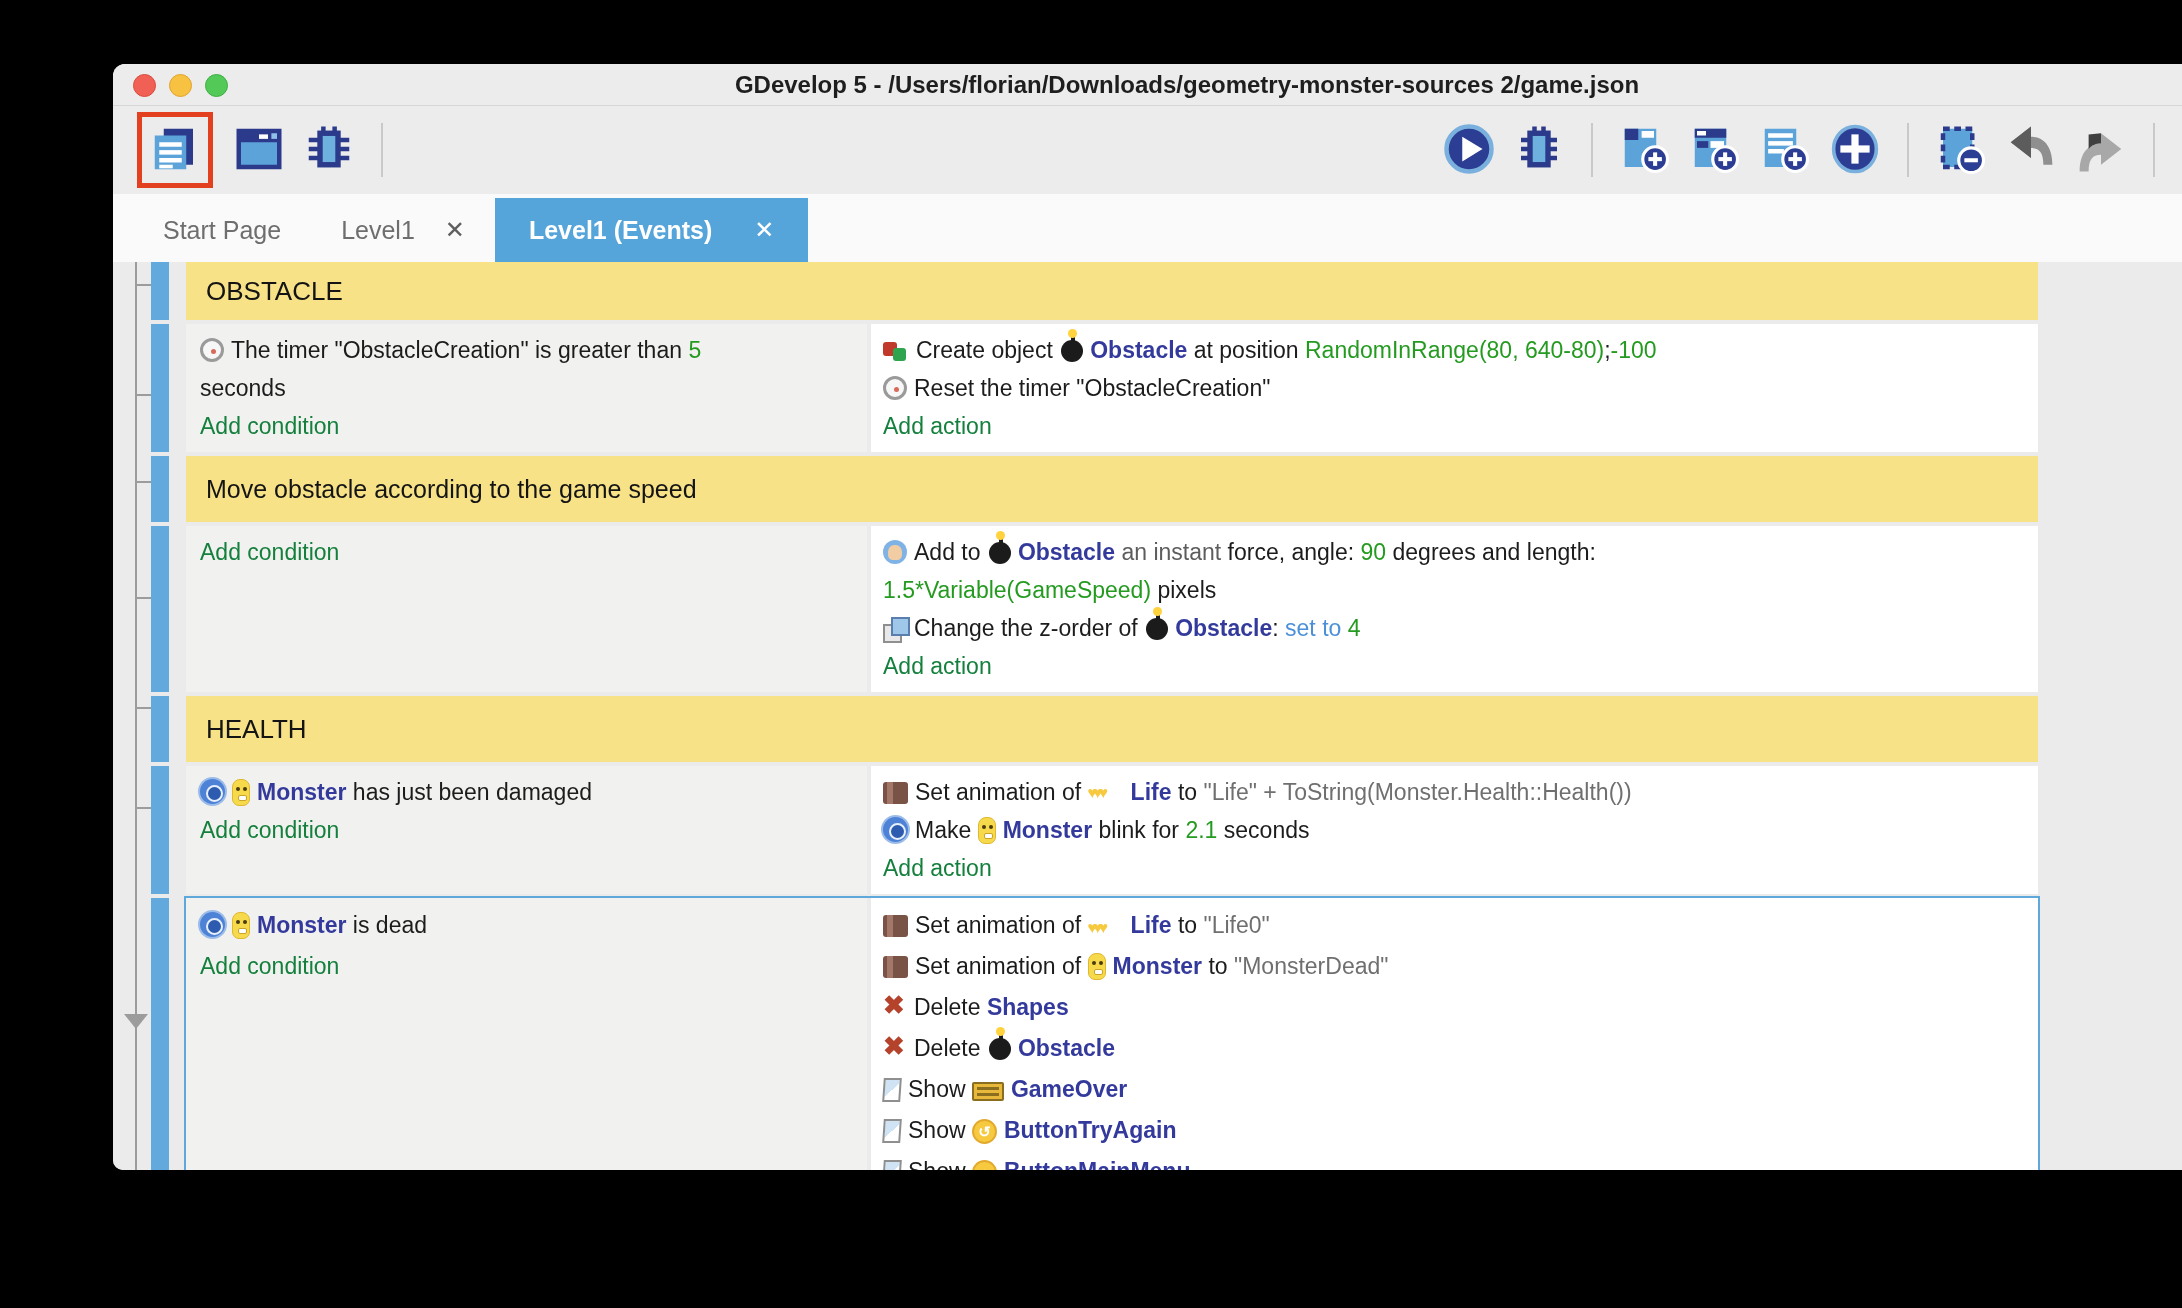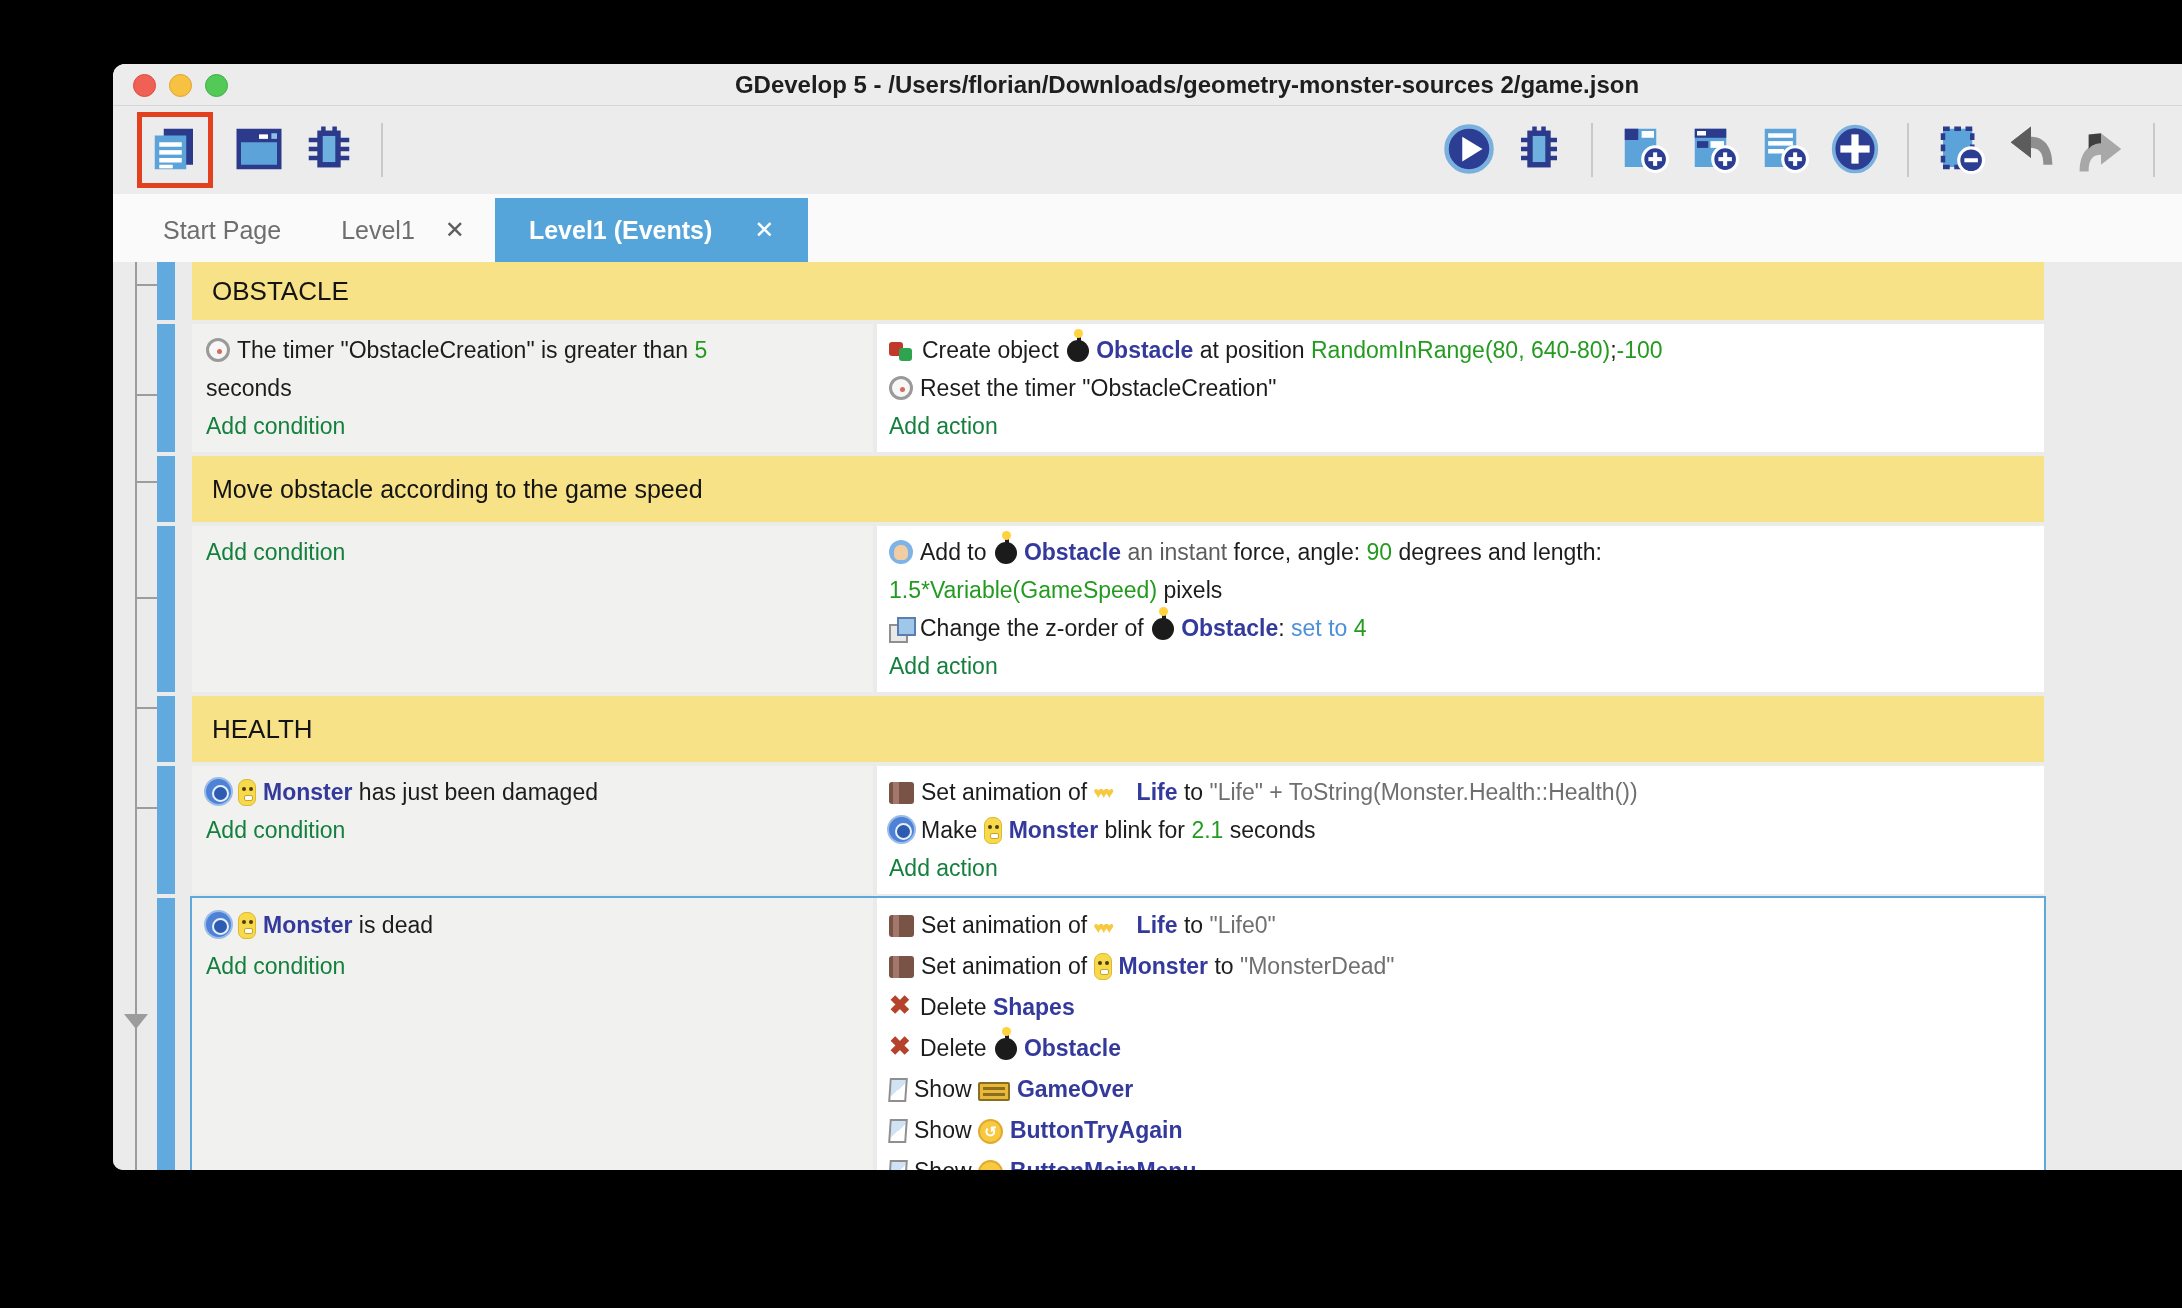--- a/index.html
+++ b/index.html
@@ -40,21 +40,21 @@
   .tab.active { background:#56a5da; color:#fff; font-weight:700; padding:12px 34px; }
   .tab.active .tab-close { margin-left:42px; color:#fff; font-weight:400; font-size:24px; }
 
   
   .events-area { position:relative; height:908px; background:#ebebeb; overflow:hidden; }
   .tree-line { position:absolute; left:22px; top:0; width:2px; height:908px; background:#9c9c9c; }
   .tree-tick { position:absolute; left:22px; width:26px; height:2px; background:#9c9c9c; }
   .tree-arrow { position:absolute; left:11px; width:0; height:0; cursor:pointer;
     border-left:12px solid transparent; border-right:12px solid transparent; border-top:15px solid #9c9c9c; }
 
-  .events-list { position:absolute; left:79px; top:0; width:1852px; }
+  .events-list { position:absolute; left:73px; top:0; width:1852px; }
   .erow { position:relative; margin-bottom:4px; }
   .erow .bar { position:absolute; left:-35px; top:0; bottom:0; width:18px; background:#62a9dd; }
 
   .hdr { background:#f7e287; height:58px; display:flex; align-items:center; padding-left:20px;
     font-size:26px; font-weight:500; color:#141414; cursor:pointer; }
   .hdr.tall { height:66px; font-weight:400; font-size:25px; }
   .gap8 { margin-top:2px; }
 
   .event { display:flex; gap:4px; align-items:stretch; }
   .cell-cond { width:681px; background:#f1f1ef; padding:7px 12px 7px 14px; }

